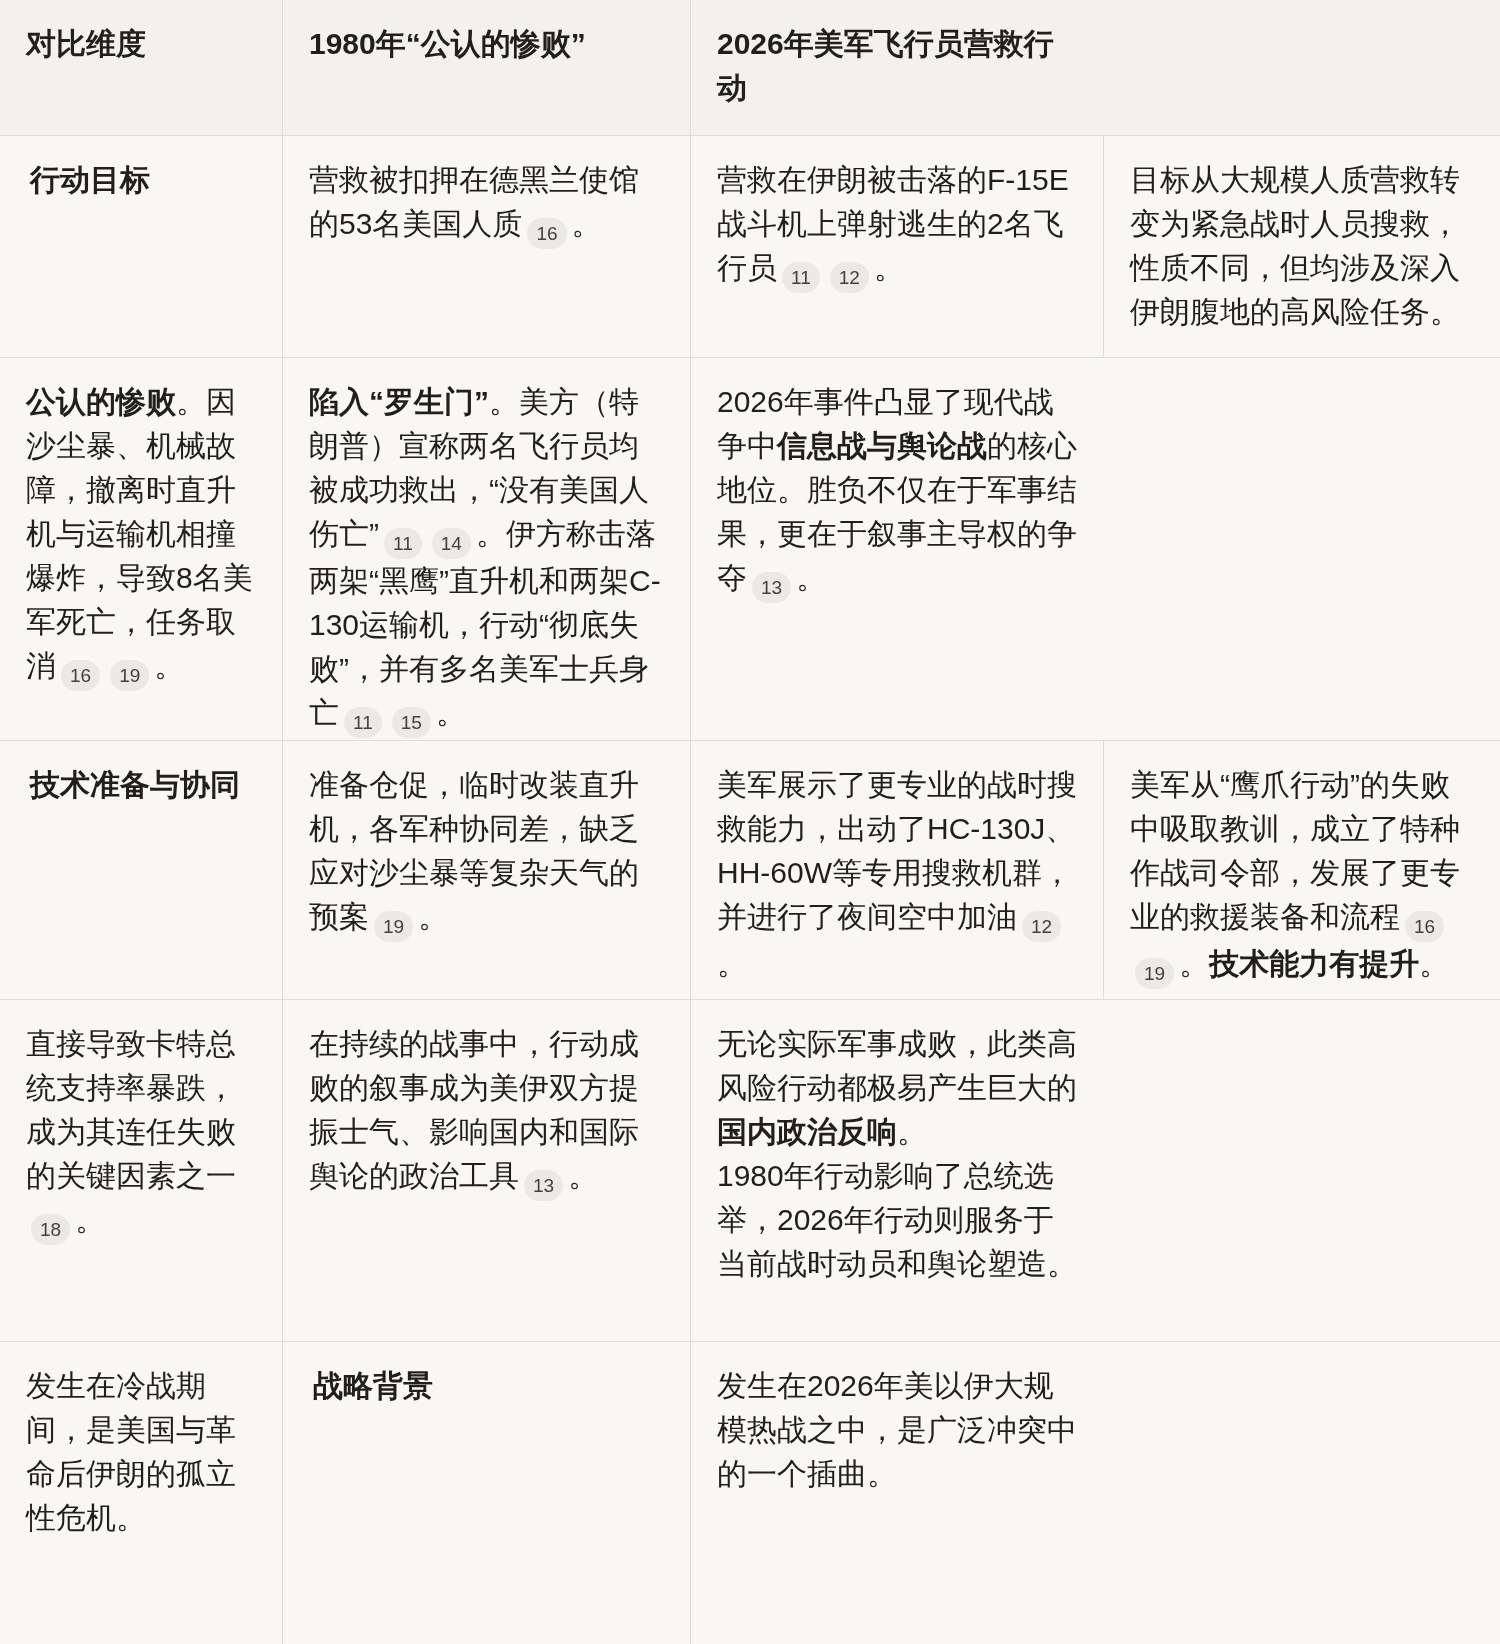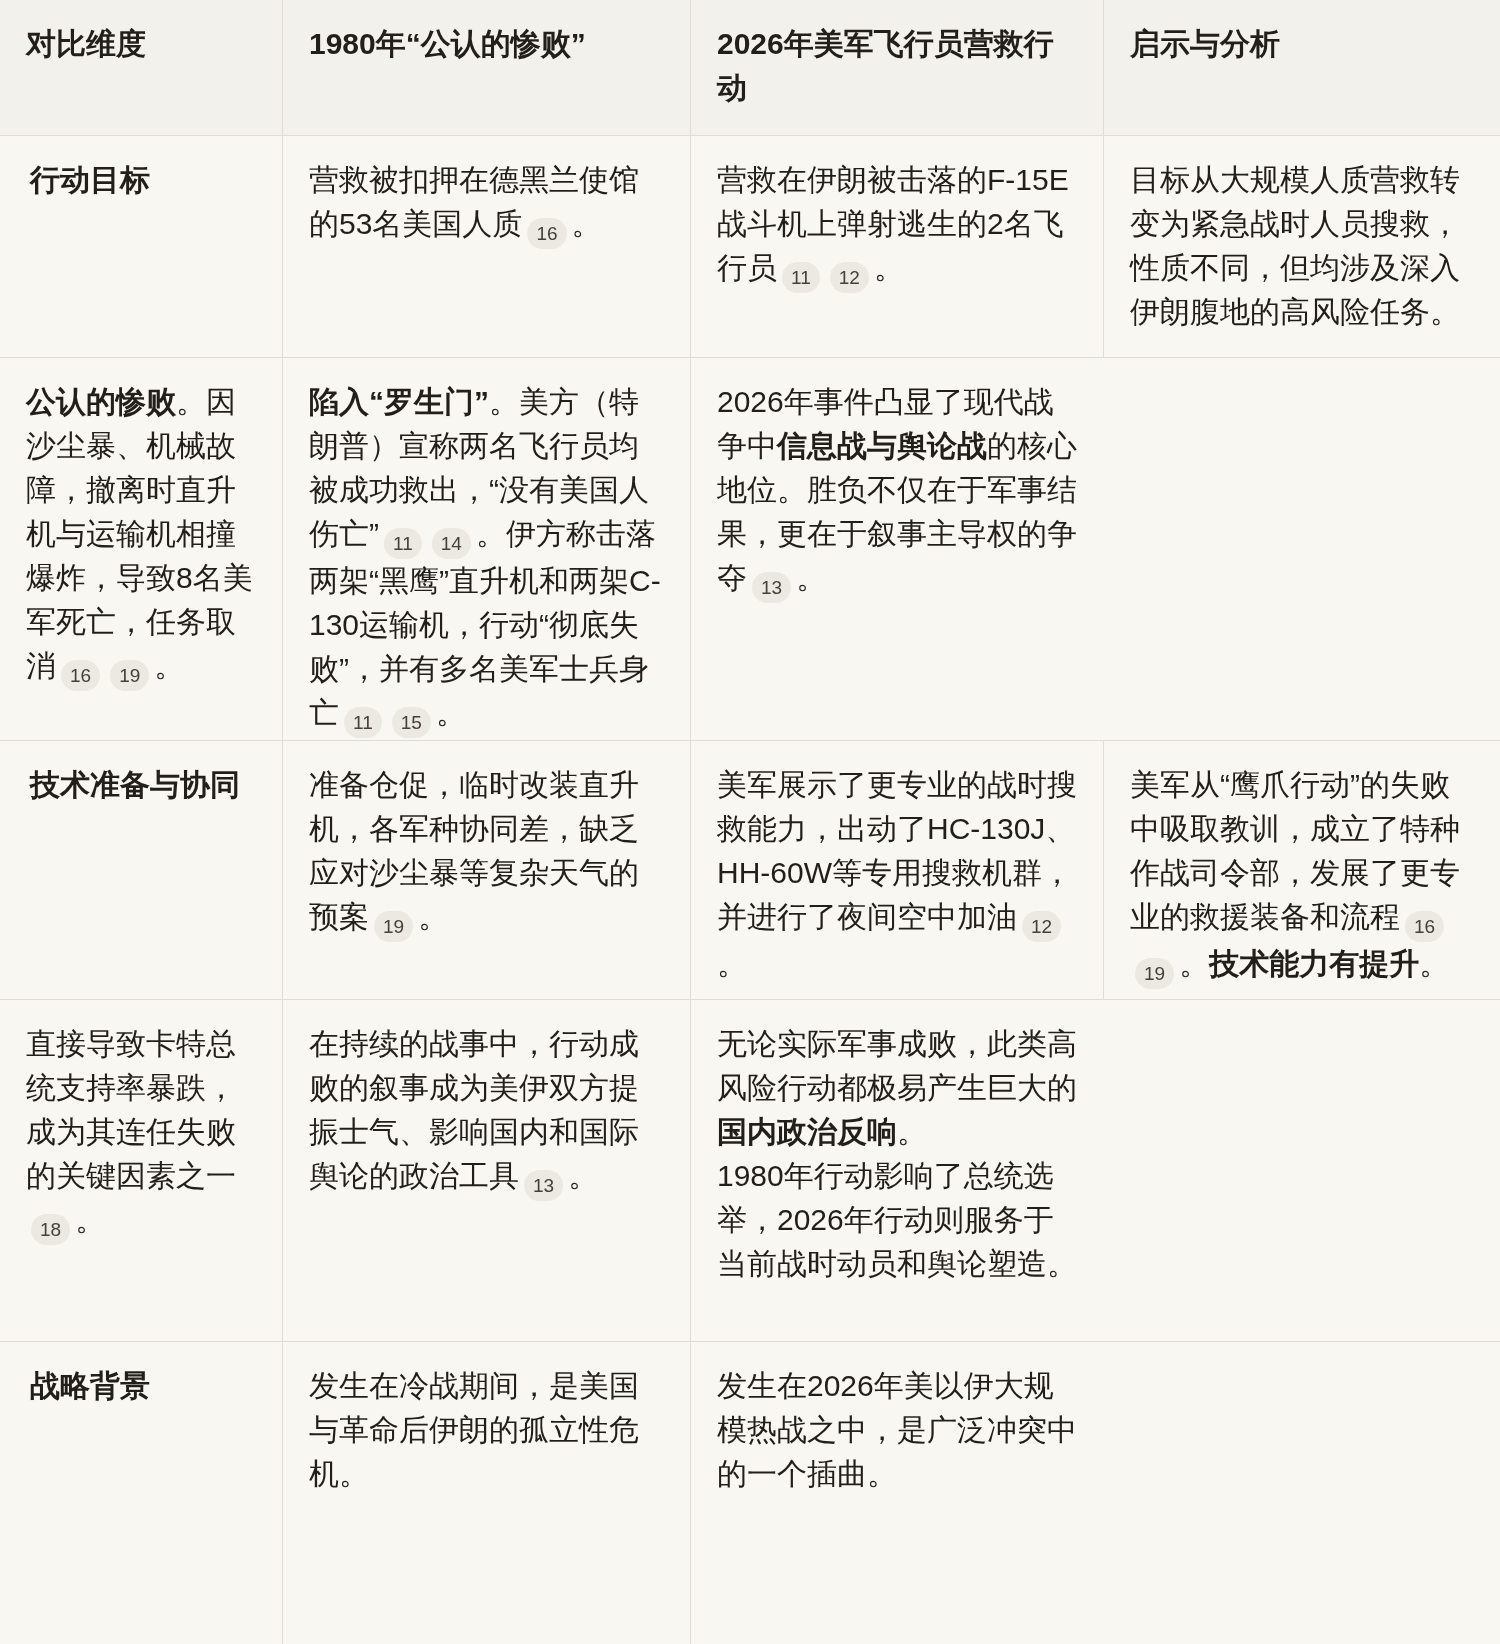--- a/index.html
+++ b/index.html
@@ -60,21 +60,20 @@
   }
 </style>
 </head>
 <body>
 
 <div class="table" id="comparison-table">
     <div class="row header">
       <div class="cell">对比维度</div>
       <div class="cell">1980年“公认的惨败”</div>
       <div class="cell">2026年美军飞行员营救行动</div>
-      <div class="cell">启示与分析</div>
     </div>
     <div class="row">
       <div class="cell dim">行动目标</div>
       <div class="cell"><span class="txt">营救被扣押在德黑兰使馆的53名美国人质</span><span class="badge">16</span><span class="txt">。</span></div>
       <div class="cell"><span class="txt">营救在伊朗被击落的F-15E战斗机上弹射逃生的2名飞行员</span><span class="badge">11</span><span class="badge">12</span><span class="txt">。</span></div>
       <div class="cell"><span class="txt">目标从大规模人质营救转变为紧急战时人员搜救，性质不同，但均涉及深入伊朗腹地的高风险任务。</span></div>
     </div>
     <div class="row">
       <div class="cell"><span class="bold">公认的惨败</span><span class="txt">。因沙尘暴、机械故障，撤离时直升机与运输机相撞爆炸，导致8名美军死亡，任务取消</span><span class="badge">16</span><span class="badge">19</span><span class="txt">。</span></div>
       <div class="cell"><span class="bold">陷入“罗生门”</span><span class="txt">。美方（特朗普）宣称两名飞行员均被成功救出，“没有美国人伤亡”</span><span class="badge">11</span><span class="badge">14</span><span class="txt">。伊方称击落两架“黑鹰”直升机和两架C-130运输机，行动“彻底失败”，并有多名美军士兵身亡</span><span class="badge">11</span><span class="badge">15</span><span class="txt">。</span></div>
@@ -85,17 +84,17 @@
       <div class="cell"><span class="txt">准备仓促，临时改装直升机，各军种协同差，缺乏应对沙尘暴等复杂天气的预案</span><span class="badge">19</span><span class="txt">。</span></div>
       <div class="cell"><span class="txt">美军展示了更专业的战时搜救能力，出动了HC-130J、HH-60W等专用搜救机群，并进行了夜间空中加油</span><span class="badge">12</span><span class="txt">。</span></div>
       <div class="cell"><span class="txt">美军从“鹰爪行动”的失败中吸取教训，成立了特种作战司令部，发展了更专业的救援装备和流程</span><span class="badge">16</span><span class="badge">19</span><span class="txt">。</span><span class="bold">技术能力有提升</span><span class="txt">。</span></div>
     </div>
     <div class="row">
       <div class="cell"><span class="txt">直接导致卡特总统支持率暴跌，成为其连任失败的关键因素之一</span><span class="badge">18</span><span class="txt">。</span></div>
       <div class="cell"><span class="txt">在持续的战事中，行动成败的叙事成为美伊双方提振士气、影响国内和国际舆论的政治工具</span><span class="badge">13</span><span class="txt">。</span></div>
       <div class="cell"><span class="txt">无论实际军事成败，此类高风险行动都极易产生巨大的</span><span class="bold">国内政治反响</span><span class="txt">。</span><br><span class="txt">1980年行动影响了总统选举，2026年行动则服务于当前战时动员和舆论塑造。</span></div>
     </div>
     <div class="row">
+      <div class="cell"><span class="txt">发生在冷战期间，是美国与革命后伊朗的孤立性危机。</span></div>
       <div class="cell dim">战略背景</div>
-      <div class="cell"><span class="txt">发生在冷战期间，是美国与革命后伊朗的孤立性危机。</span></div>
       <div class="cell"><span class="txt">发生在2026年美以伊大规模热战之中，是广泛冲突中的一个插曲。</span></div>
     </div>
   </div>
 
 </body></html>

